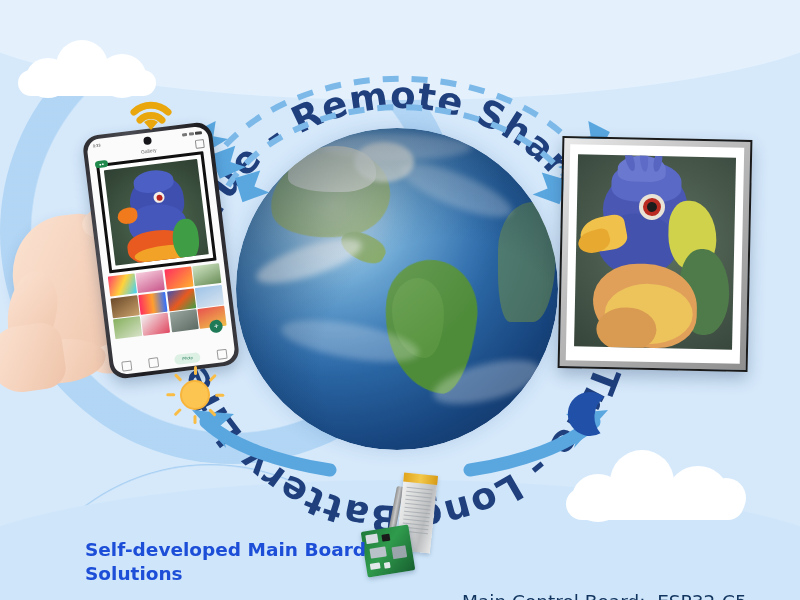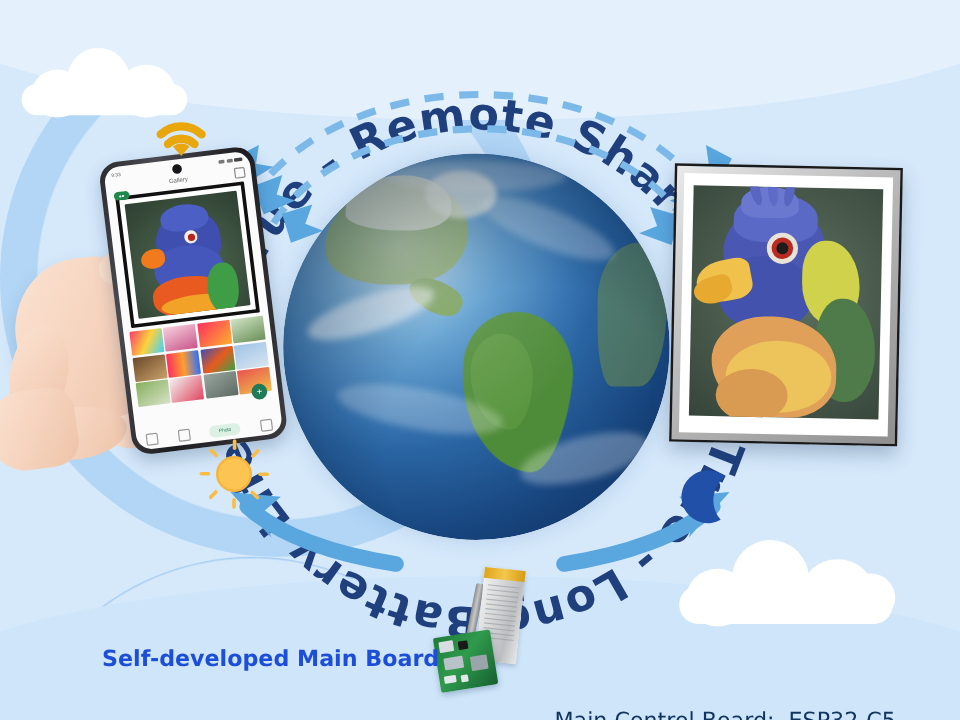--- a/index.html
+++ b/index.html
@@ -440,20 +440,21 @@
       <i style="left:20px;top:6px;width:8px;height:7px;background:#1a1a1a;"></i>
       <i style="left:6px;top:18px;width:16px;height:10px;background:#b9c2c8;"></i>
       <i style="left:28px;top:20px;width:14px;height:12px;background:#9aa4ab;"></i>
       <i style="left:4px;top:33px;width:10px;height:6px;background:#e3e8ea;"></i>
       <i style="left:18px;top:34px;width:6px;height:6px;background:#e3e8ea;"></i>
     </div>
   </div>
 
   <div class="caption-left">
     <div>Self-developed Main Board</div>
+    <div>Solutions</div>
   </div>
 
   <div class="caption-right">
     <div>Main Control Board:  ESP32-C5</div>
     
   </div>
 
 </div>
 
 </body></html>

